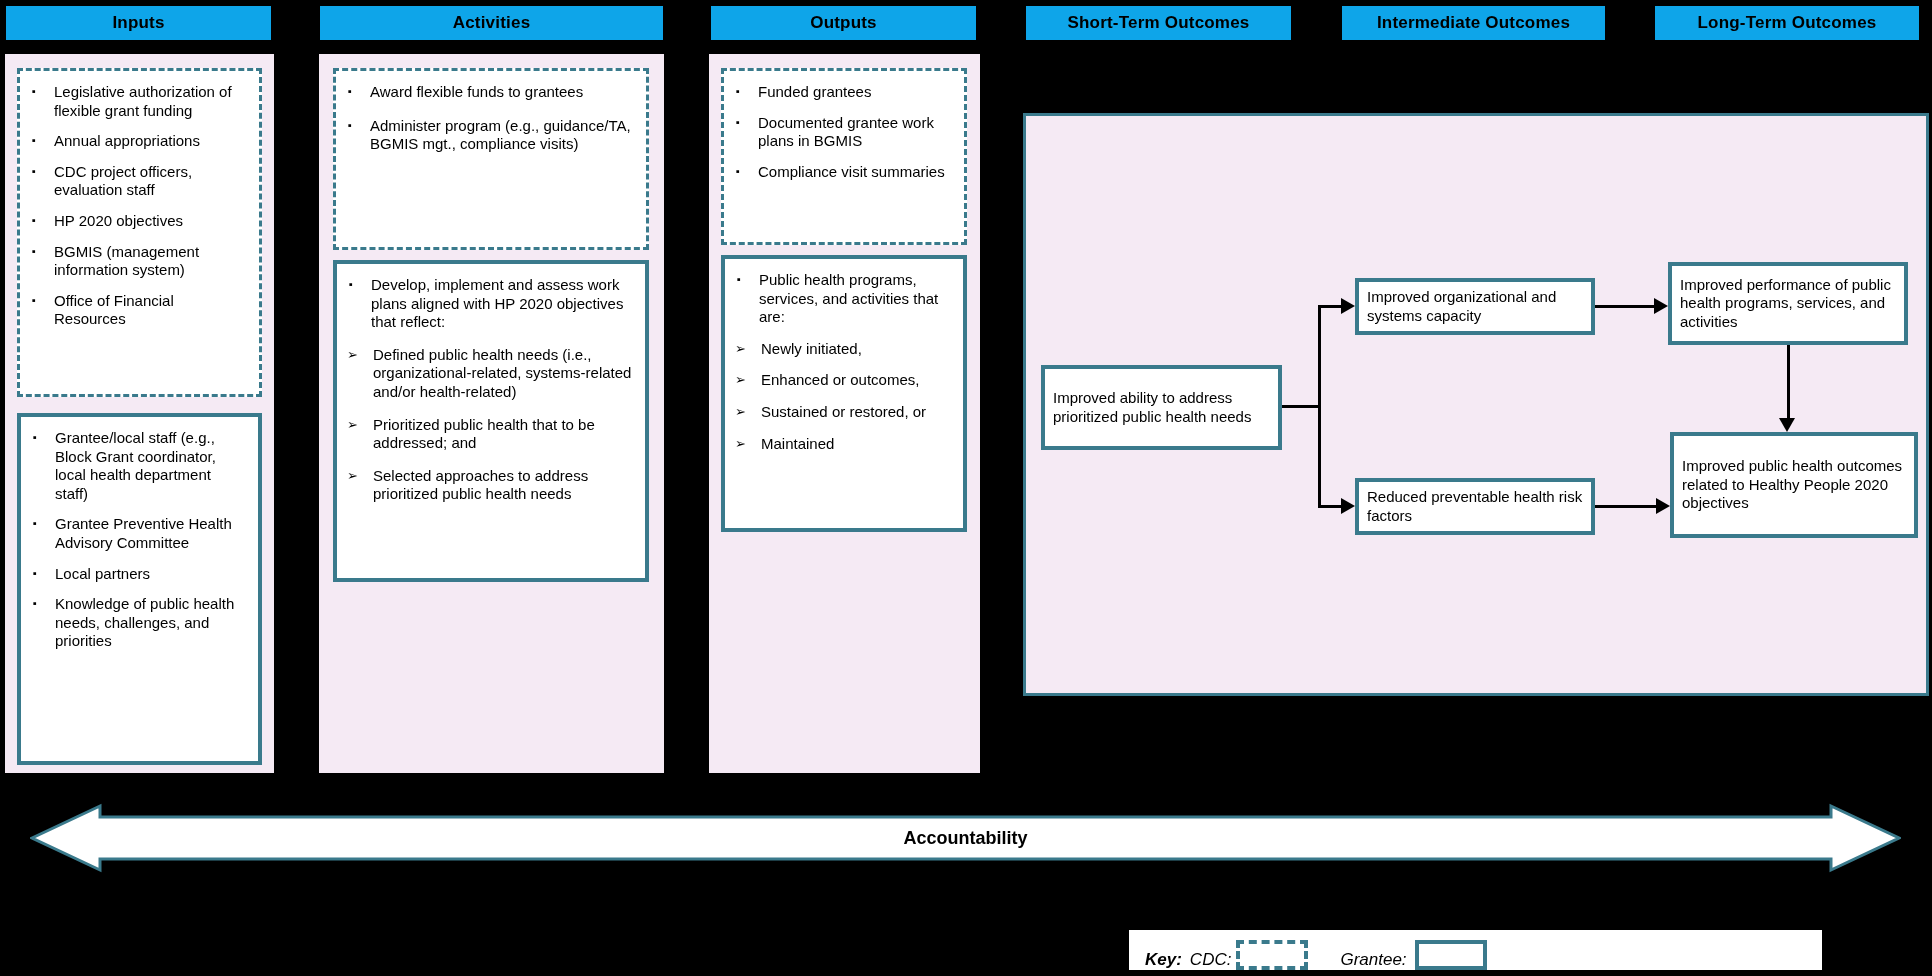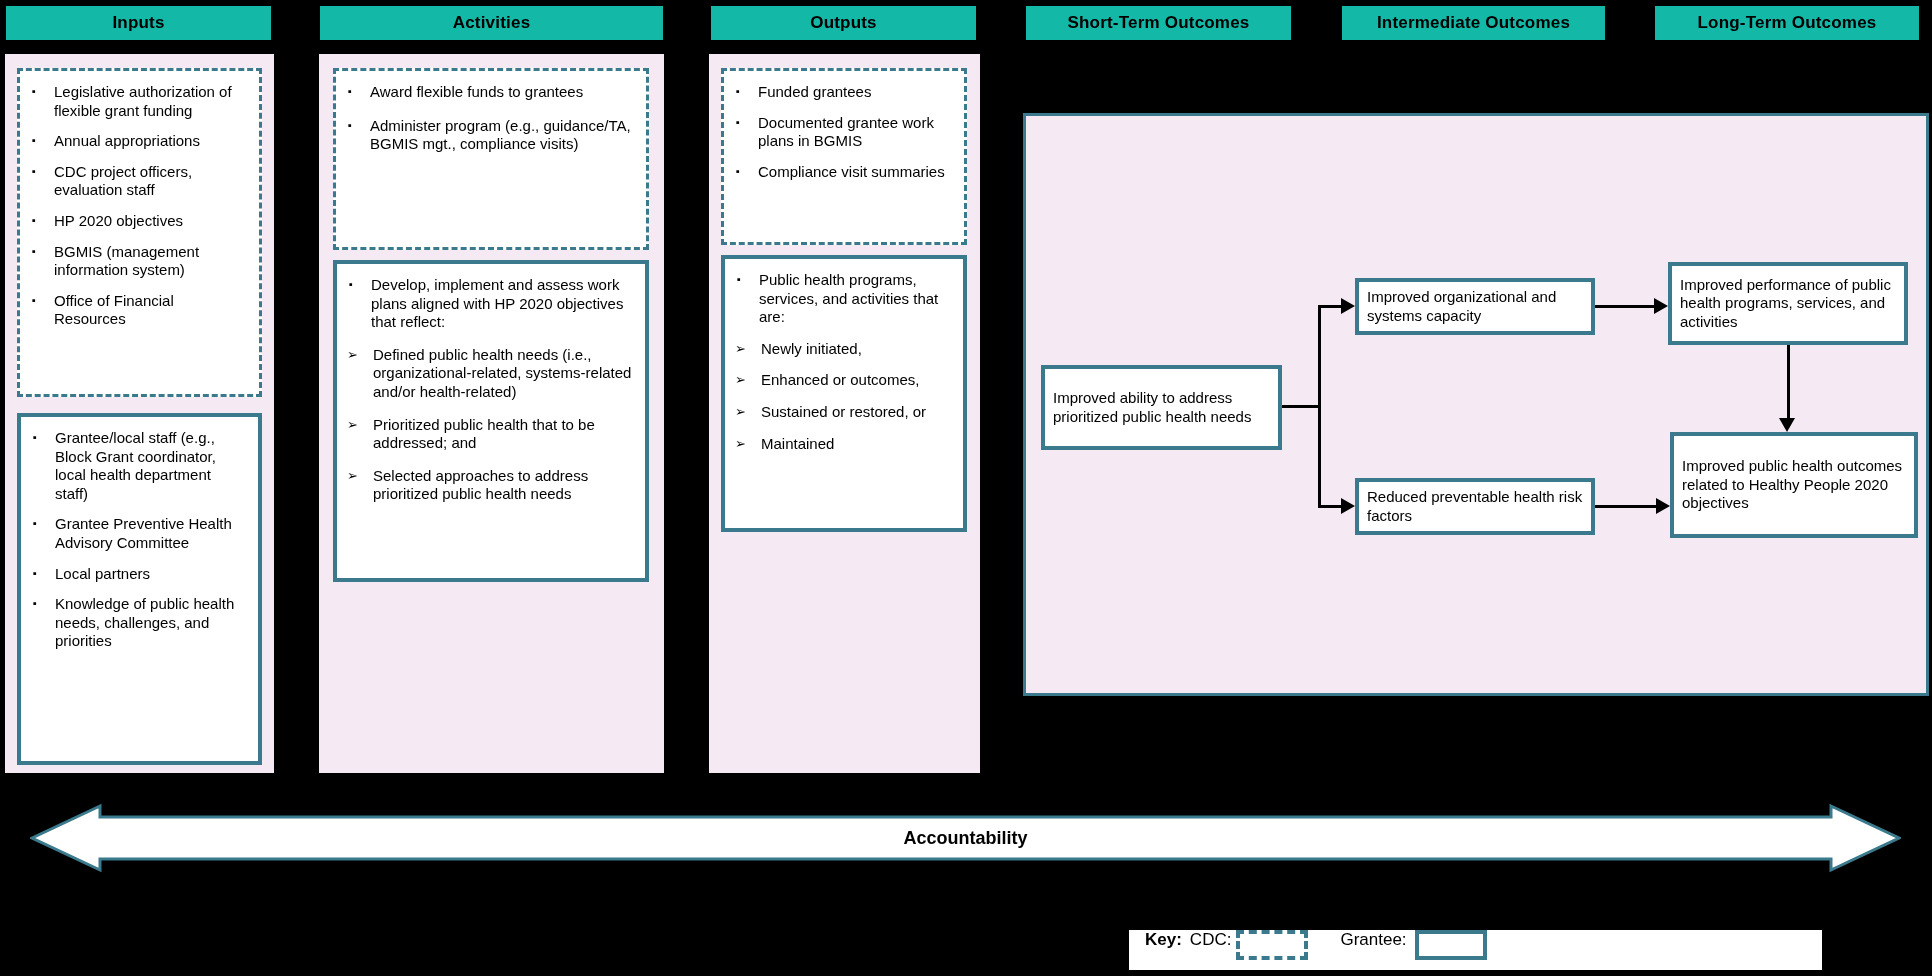--- a/index.html
+++ b/index.html
@@ -1,20 +1,20 @@
 <!DOCTYPE html>
 <html><head>
 <meta charset="utf-8">
 <style>
   html,body{margin:0;padding:0;background:#000;}
   body{font-family:"Liberation Sans","DejaVu Sans",sans-serif;color:#000;}
   .stage{position:relative;width:1932px;height:976px;background:#000;overflow:hidden;}
 
   
-  .hdr{position:absolute;top:5px;height:34px;background:#14b8a6;border:1px solid #000;
+  .hdr{position:absolute;top:5px;height:34px;background:#0ea5e9;border:1px solid #000;
        display:flex;align-items:center;justify-content:center;
        font-size:17px;font-weight:bold;letter-spacing:.2px;}
 
   
   .panel{position:absolute;background:#f5eaf4;}
   .panel.bordered{border:3px solid #3a7a8c;box-sizing:border-box;}
 
   
   .box{position:absolute;background:#fff;box-sizing:border-box;padding:12px 10px 8px 8px;}
   .box.dashed{border:3px dashed #3a7a8c;}
@@ -38,21 +38,21 @@
         border-right:8px solid transparent;border-top:14px solid #000;}
 
   
   .acc{position:absolute;left:30px;top:800px;width:1871px;height:76px;}
   .acc svg{position:absolute;left:0;top:0;}
   .acc .lbl{position:absolute;inset:0;display:flex;align-items:center;justify-content:center;
             font-size:18px;font-weight:bold;}
 
   
   .key{position:absolute;left:1129px;top:930px;width:693px;height:40px;background:#fff;
-       display:flex;align-items:flex-start;padding-left:16px;box-sizing:border-box;font-size:17px;}
+       display:flex;align-items:flex-end;padding-left:16px;box-sizing:border-box;font-size:17px;font-style:italic;}
   .key .bold{font-weight:bold;margin-right:8px;}
   .swatch{display:inline-block;width:64px;height:22px;background:#fff;box-sizing:content-box;}
   .swatch.dashed{border:4px dashed #3a7a8c;margin-left:5px;}
   .swatch.solid{border:4px solid #3a7a8c;margin-left:8px;}
   .key .gap{width:32px;}
 </style>
 </head>
 <body>
 
 <div class="stage">

